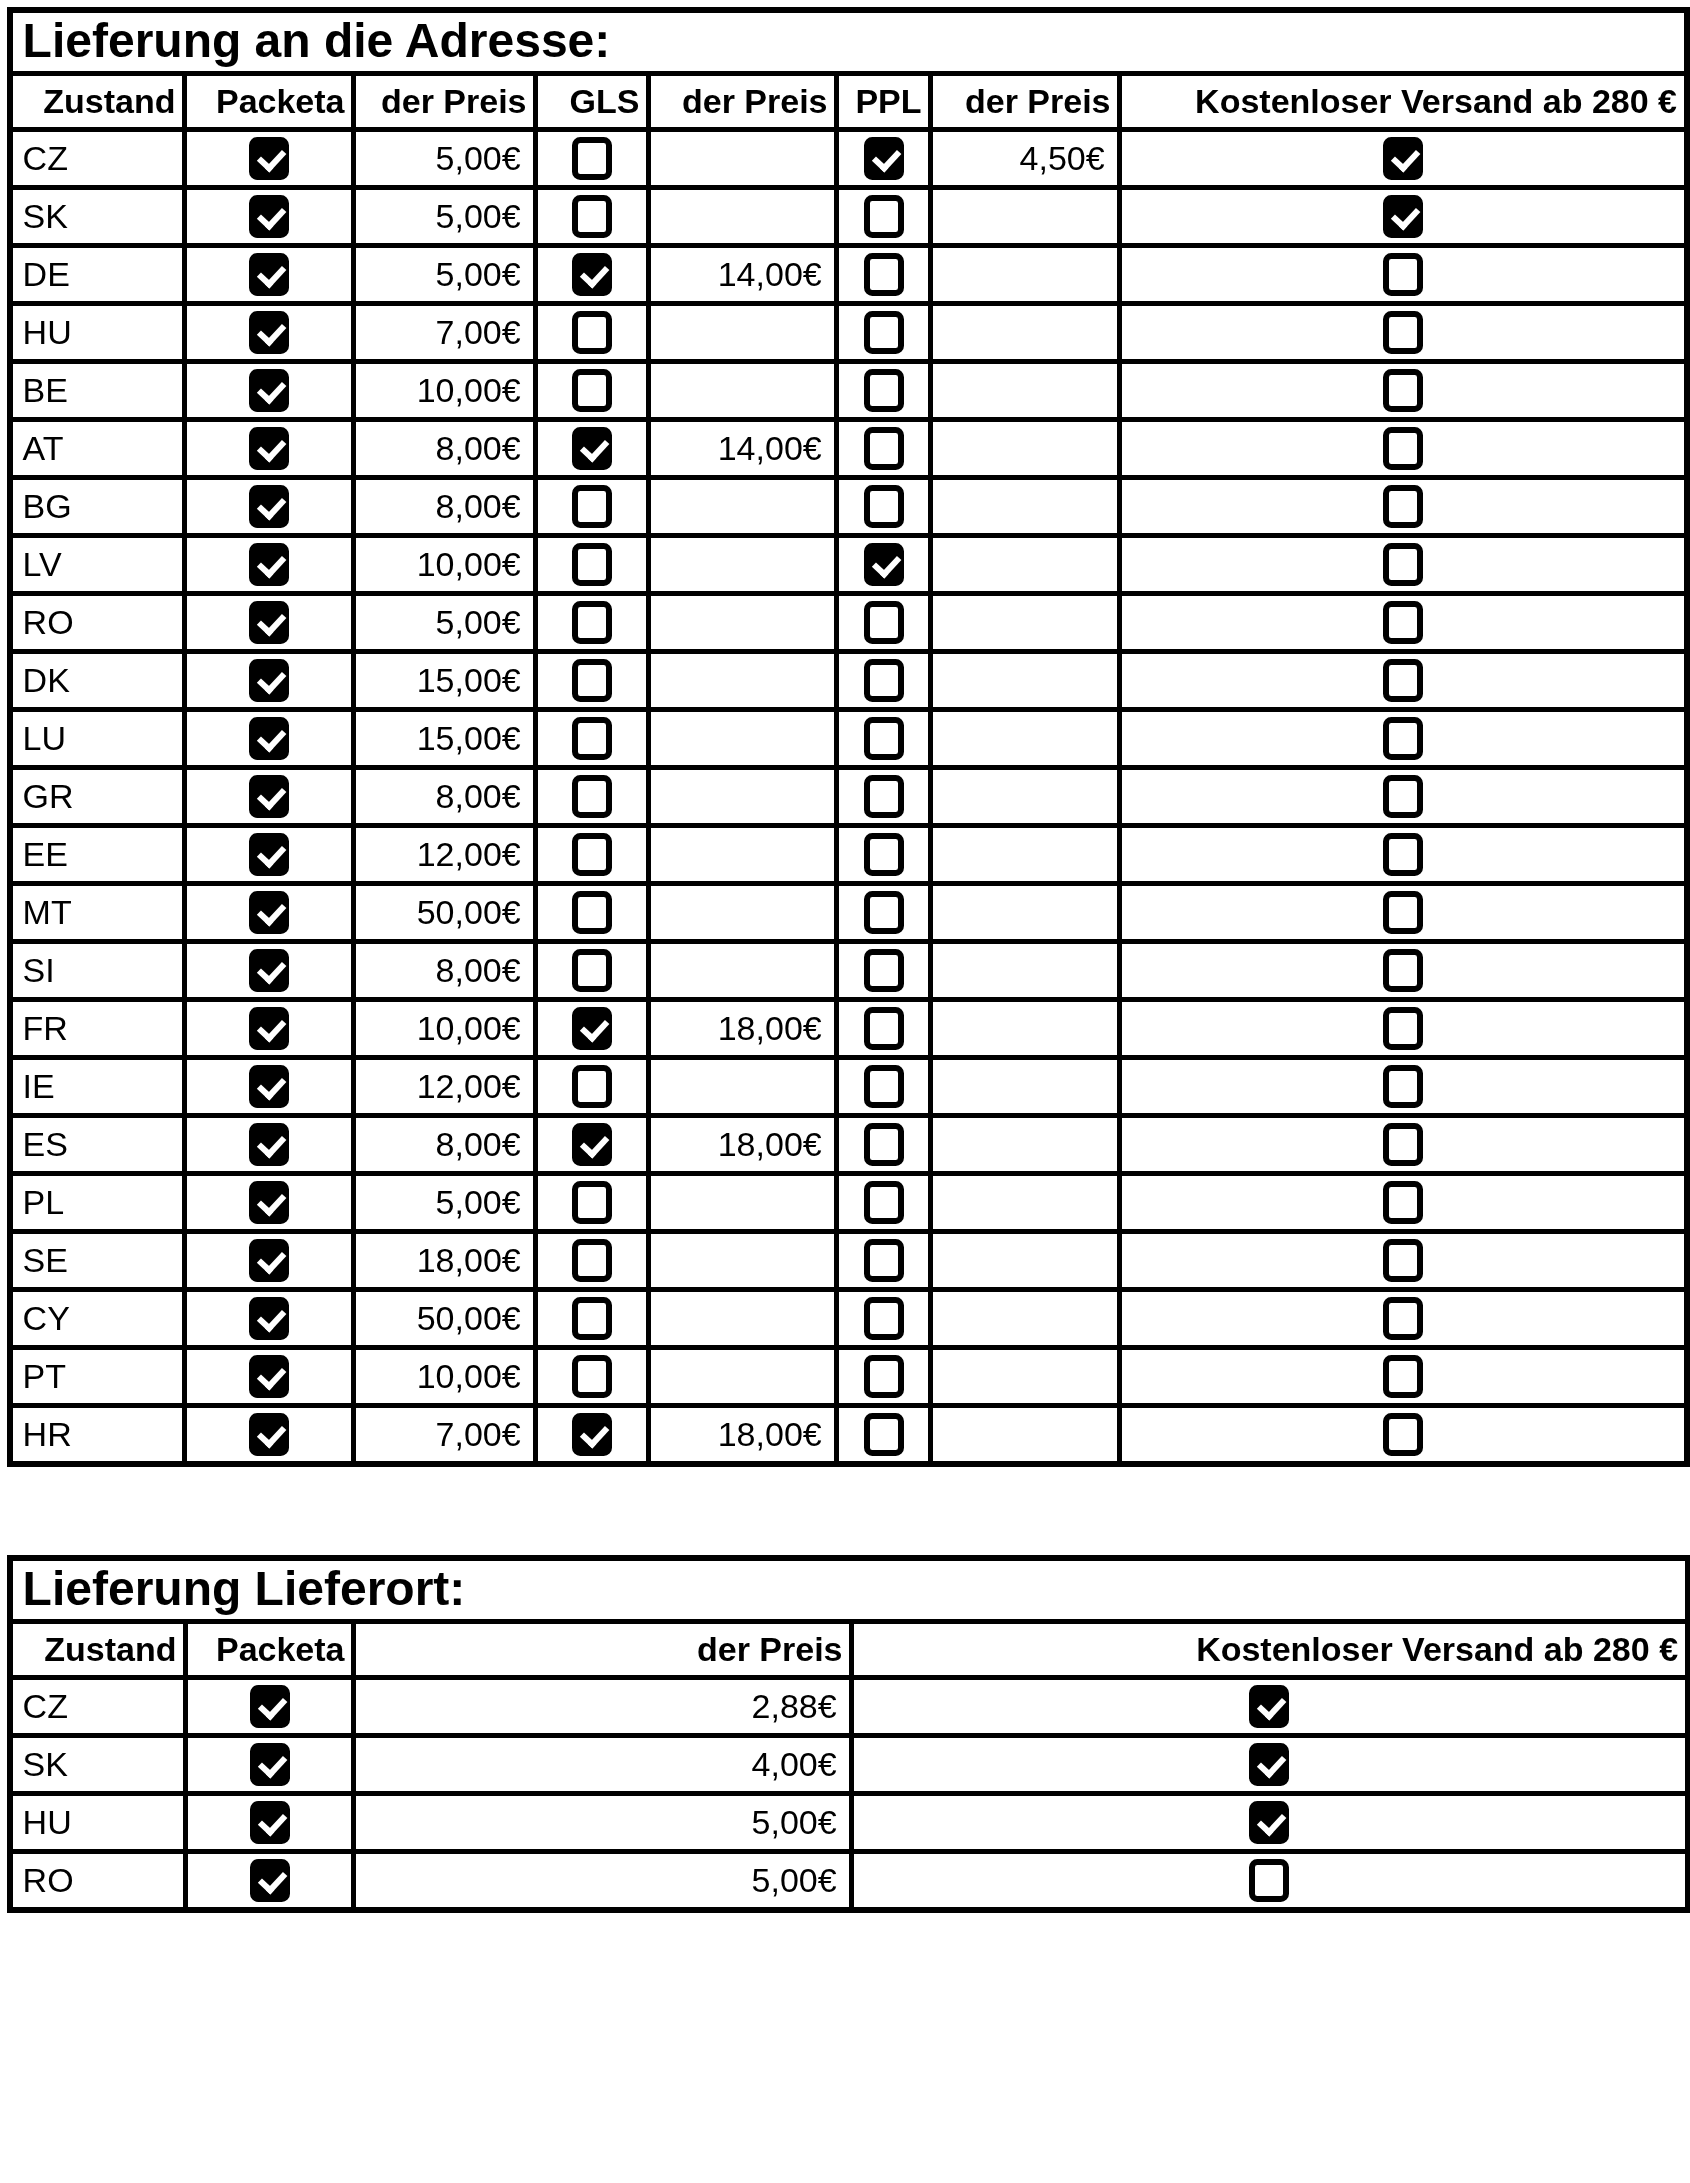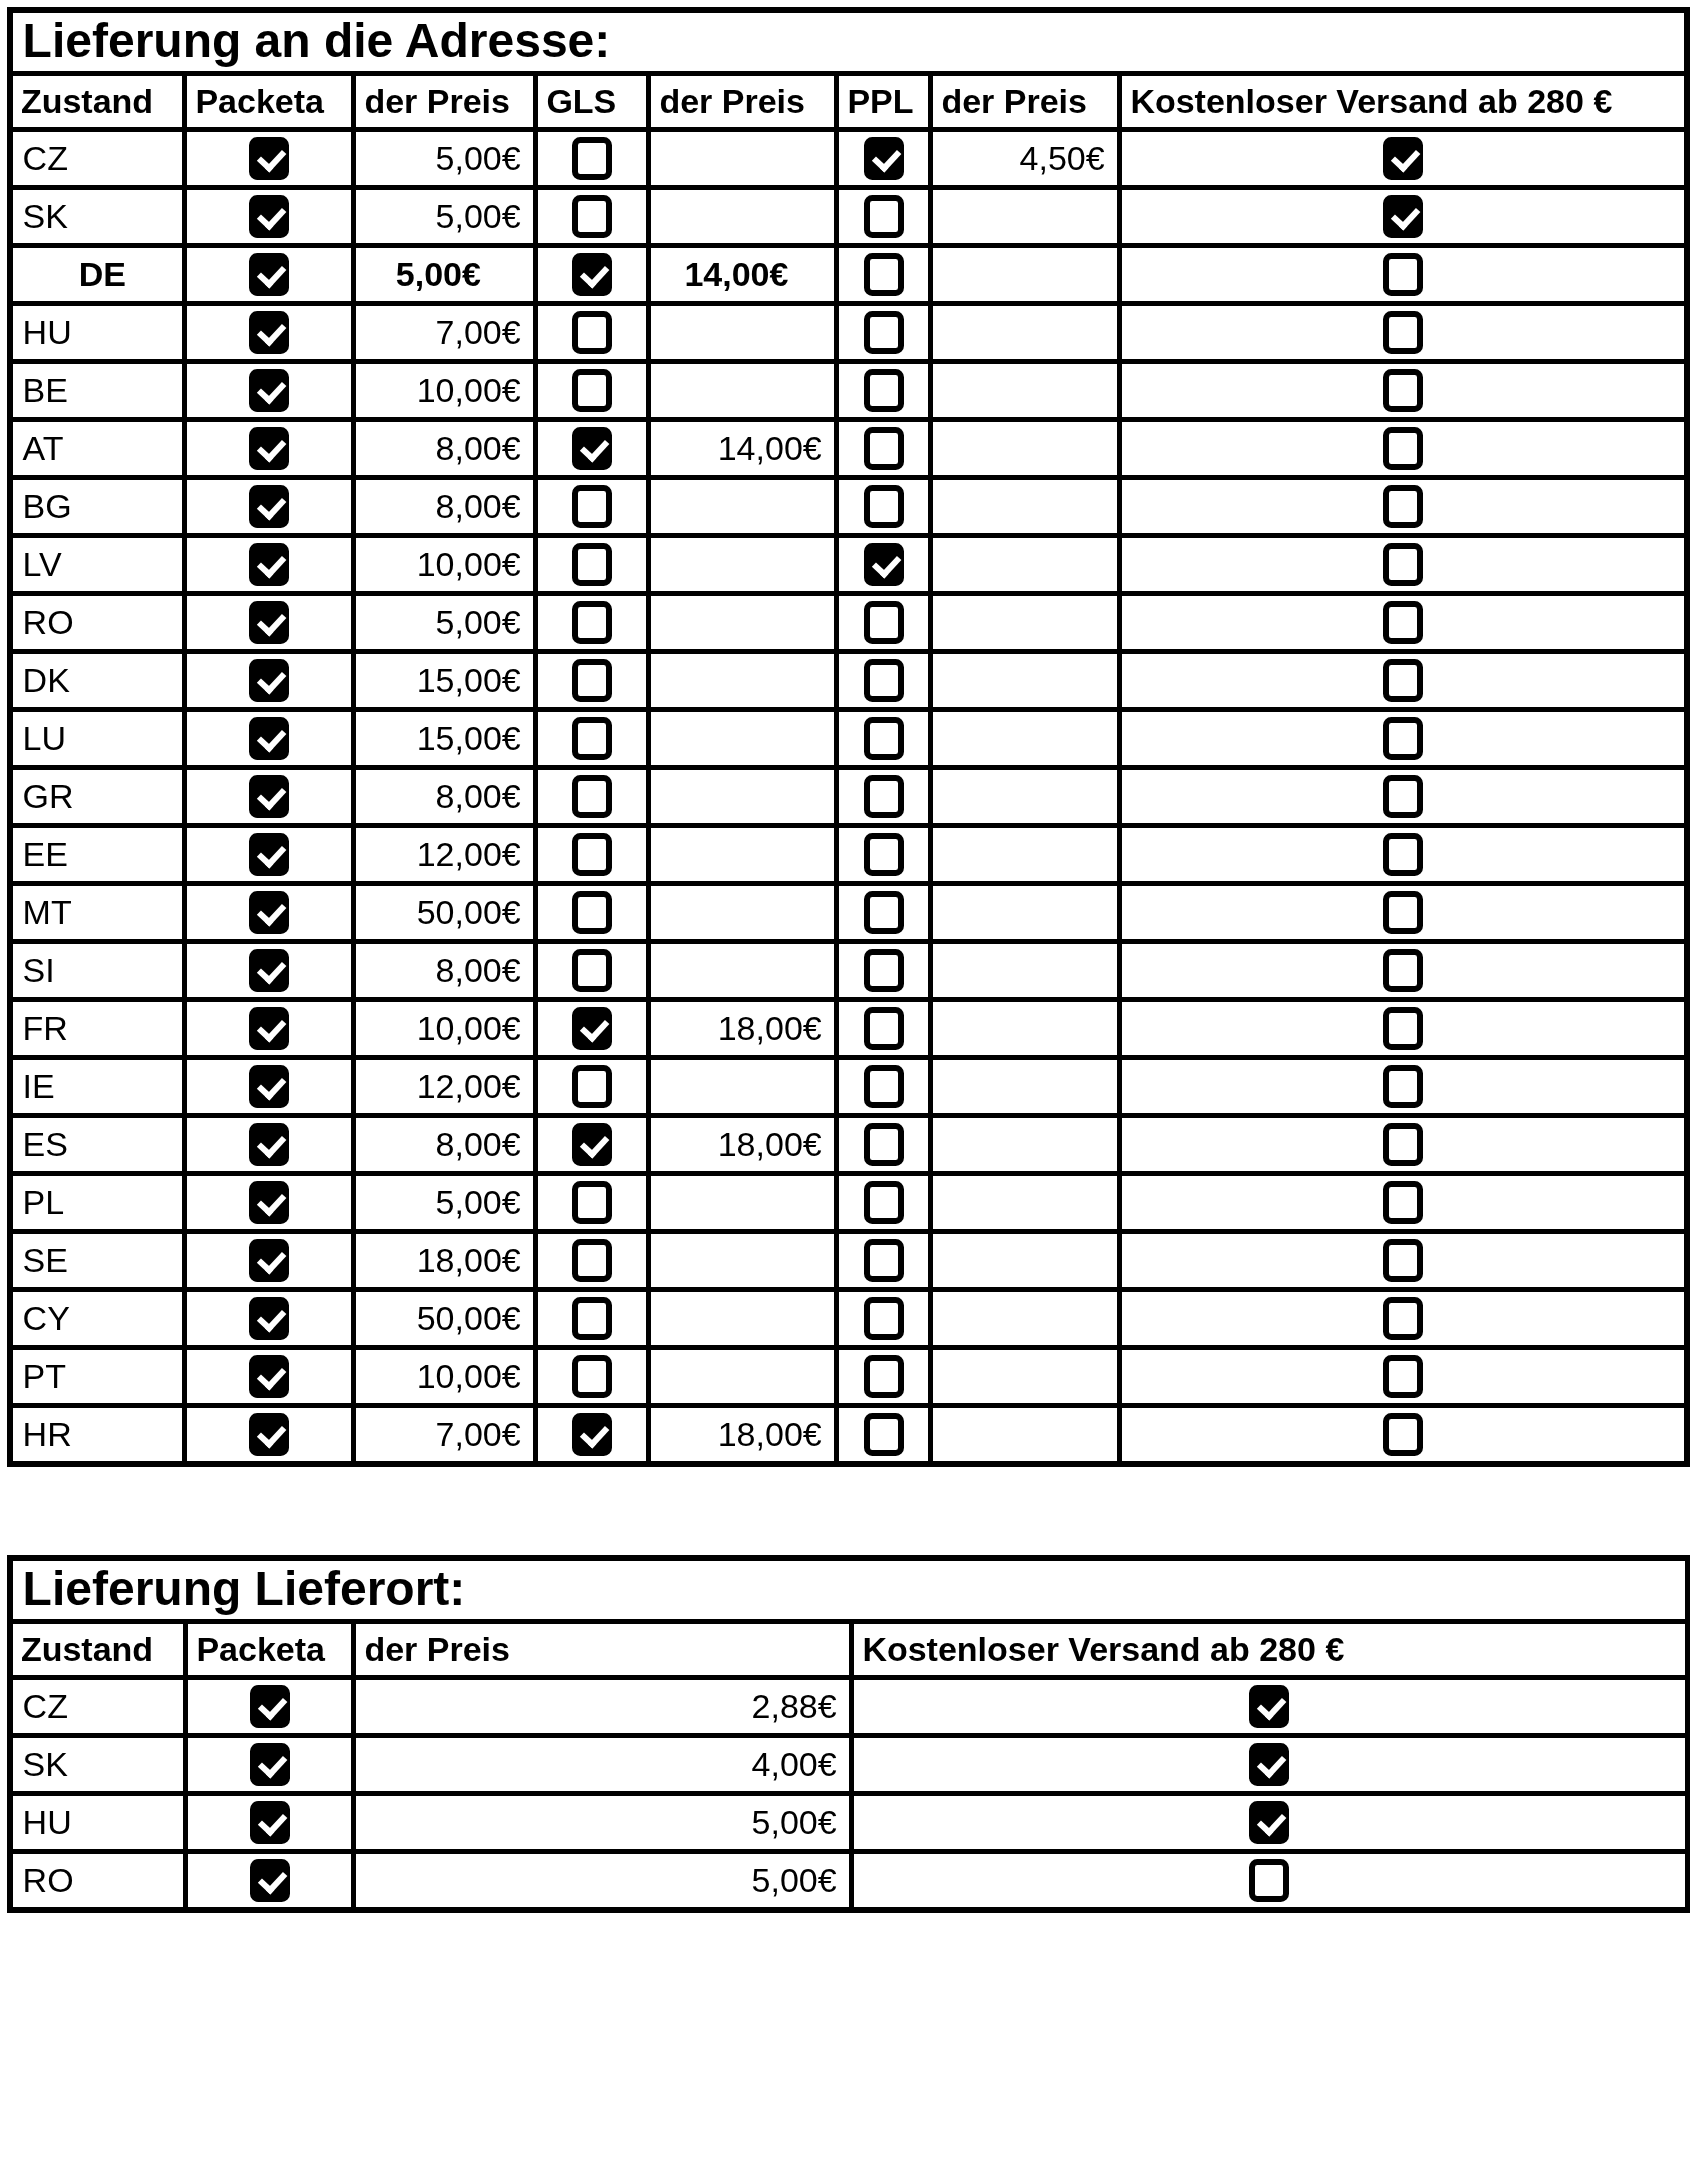--- a/index.html
+++ b/index.html
@@ -34,29 +34,29 @@
   .title-cell {
     font-size: 48px;
     font-weight: bold;
     text-align: left;
     height: 53px;
     padding: 0 8.3px 3.3px 10px;
   }
   th.col {
     font-size: 34px;
     font-weight: bold;
-    text-align: left;
+    text-align: right;
     height: 51px;
     padding: 0 6.6px 0 8.3px;
   }
   td { height: 53px; font-size: 34px; }
   td.country { text-align: left; padding-left: 10px; }
   td.price  { text-align: right; padding-right: 12.4px; }
   td.check  { text-align: center; }
-  tr.bold td { font-weight: bold; text-align: center; }
+  tr.bold td { font-weight: normal; }
 
   .cb {
     display: inline-block;
     width: 40px;
     height: 43px;
     box-sizing: border-box;
     border: 6.6px solid #000000;
     border-radius: 8.3px;
     background: #ffffff;
     position: relative;

